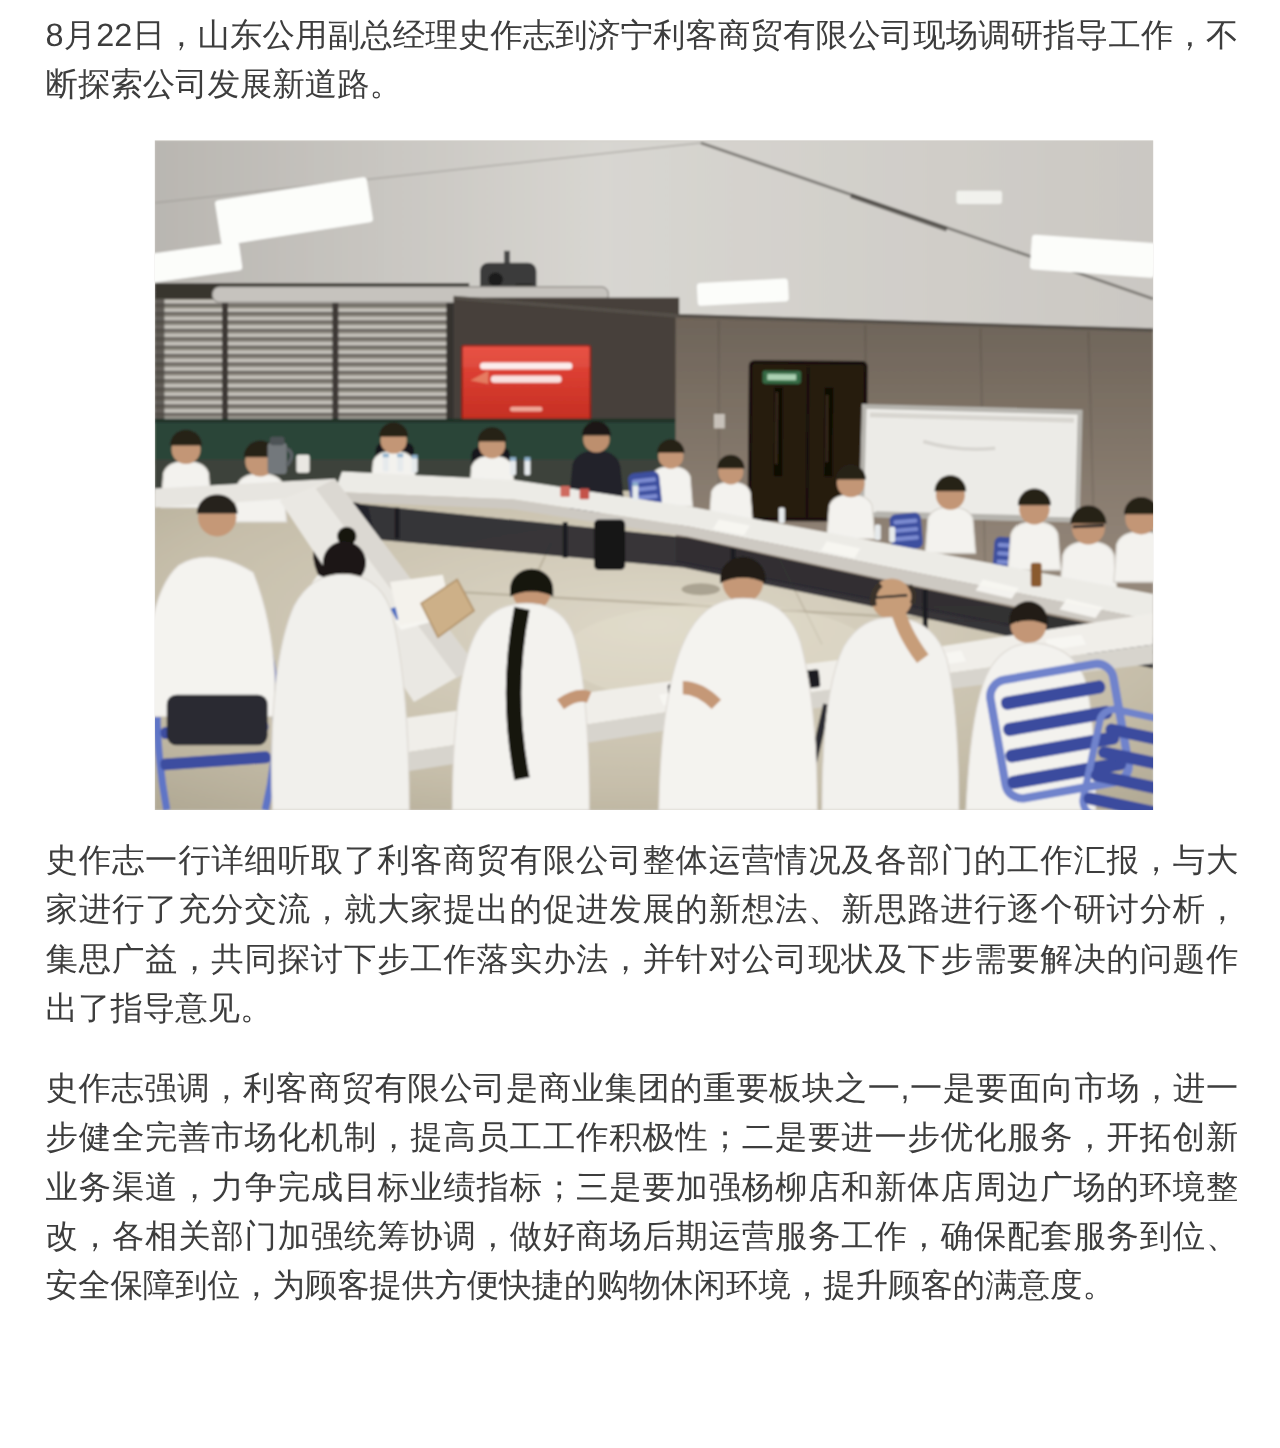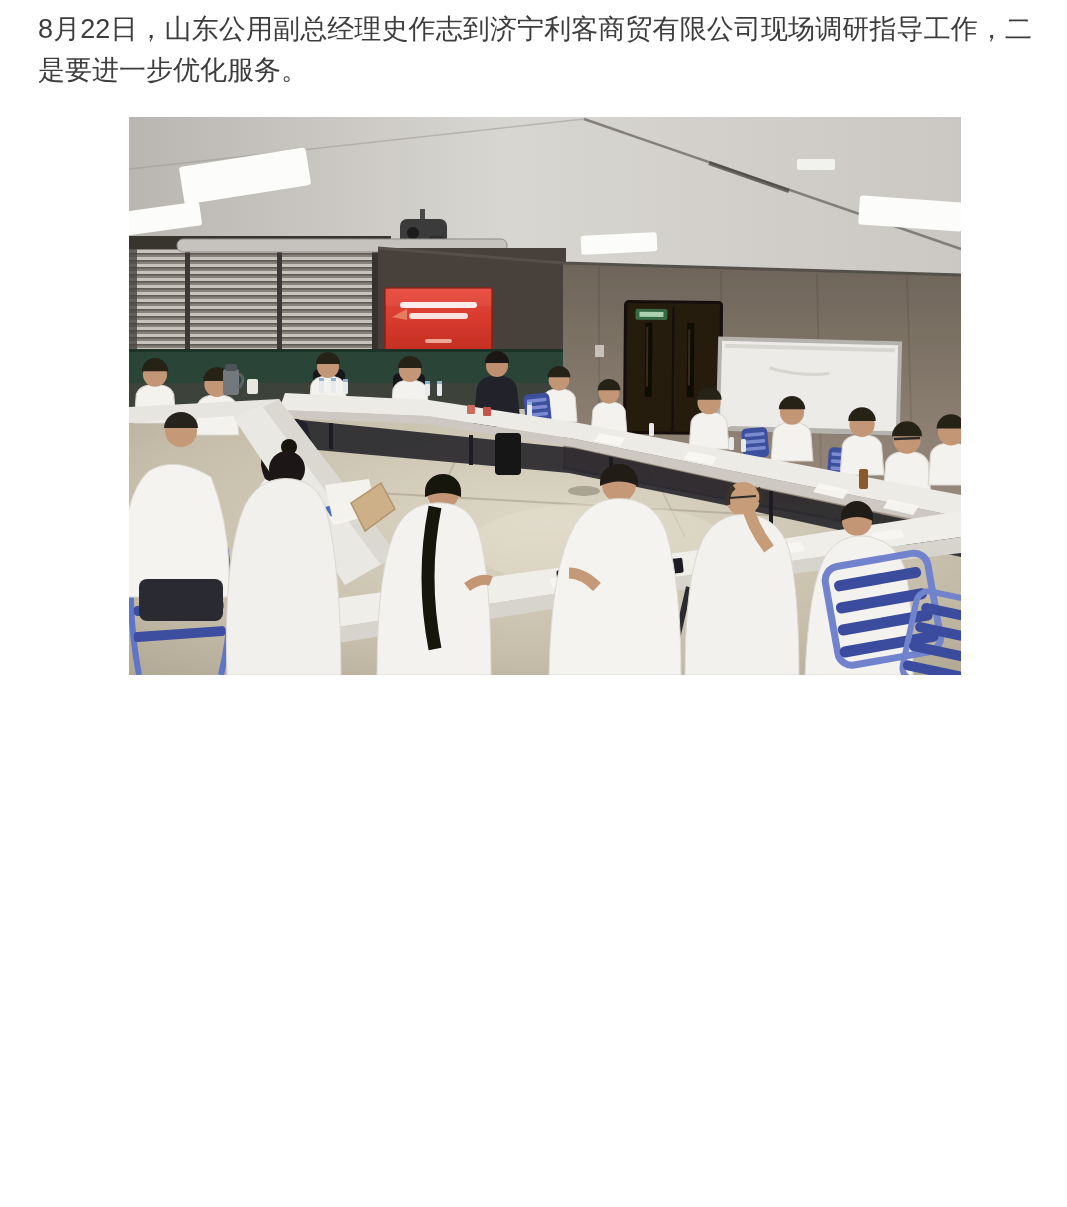--- a/index.html
+++ b/index.html
@@ -7,21 +7,21 @@
   .article{padding:9px 35px 6px 38px;font-size:27px;line-height:41px;color:#3d3d3d;}
   .article p{margin:0 0 26px 0;text-align:justify;text-justify:inter-ideograph;word-break:break-all;}
   figure.photo{width:832px;height:558px;margin:25px 0 22px 91px;padding:0;overflow:hidden;background:#cfccc6;}
   figure.photo svg{display:block;width:832px;height:558px;}
 </style>
 </head>
 <body>
 
 <div class="article">
 
-  <p>8月22日，山东公用副总经理史作志到济宁利客商贸有限公司现场调研指导工作，二是要进一步优化服务。</p>
+  <p>8月22日，山东公用副总经理史作志到济宁利客商贸有限公司现场调研指导工作，不断探索公司发展新道路。</p>
 
   <figure class="photo">
     <svg viewBox="0 0 832 558" preserveAspectRatio="none">
       <defs>
         <linearGradient id="ceilG" x1="0" y1="0" x2="1" y2="0">
           <stop offset="0" stop-color="#b9b6b1"></stop>
             <stop offset="0.45" stop-color="#d8d6d1"></stop>
             <stop offset="1" stop-color="#cbc8c3"></stop>
         </linearGradient>
         <linearGradient id="wallG" x1="0" y1="0" x2="0" y2="1">
@@ -327,14 +327,16 @@
                 <rect x="2" y="52" width="76" height="10" rx="5"></rect>
                   <rect x="0" y="72" width="80" height="10" rx="5"></rect>
               </g>
             </g>
           </g>
         </g>
       </g>
     </svg>
   </figure>
 
+  <p>史作志一行详细听取了利客商贸有限公司整体运营情况及各部门的工作汇报，与大家进行了充分交流，就大家提出的促进发展的新想法、新思路进行逐个研讨分析，集思广益，共同探讨下步工作落实办法，并针对公司现状及下步需要解决的问题作出了指导意见。</p>
+  <p>史作志强调，利客商贸有限公司是商业集团的重要板块之一,一是要面向市场，进一步健全完善市场化机制，提高员工工作积极性；二是要进一步优化服务，开拓创新业务渠道，力争完成目标业绩指标；三是要加强杨柳店和新体店周边广场的环境整改，各相关部门加强统筹协调，做好商场后期运营服务工作，确保配套服务到位、安全保障到位，为顾客提供方便快捷的购物休闲环境，提升顾客的满意度。</p>
 
 </div>
 
 </body></html>

